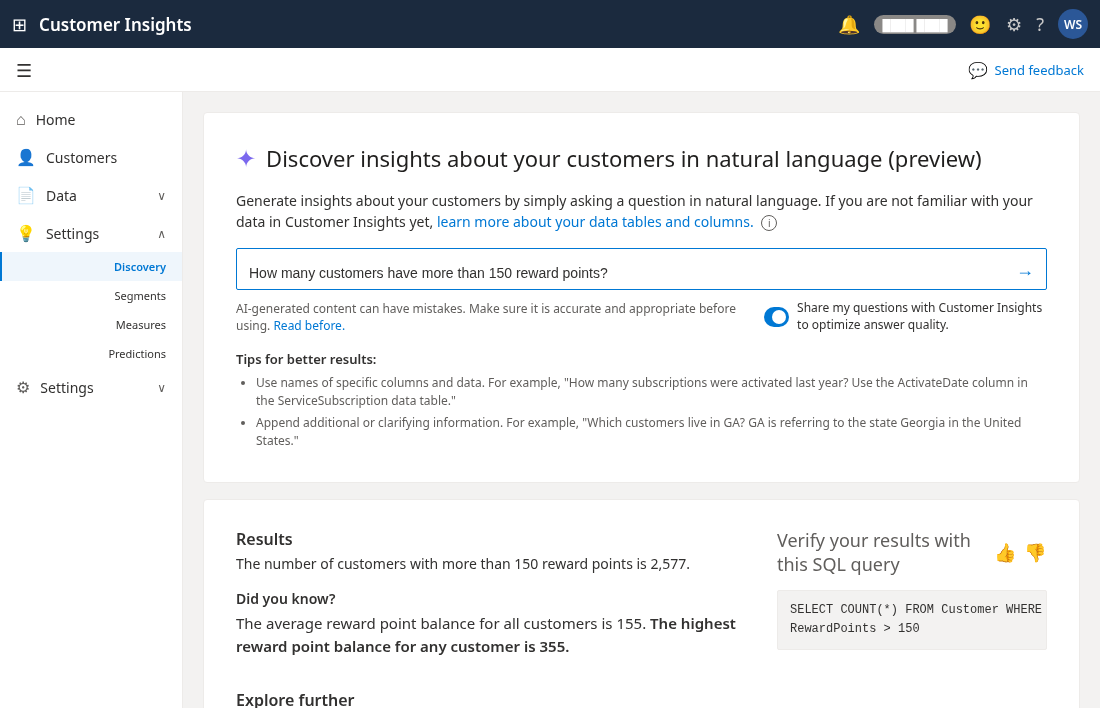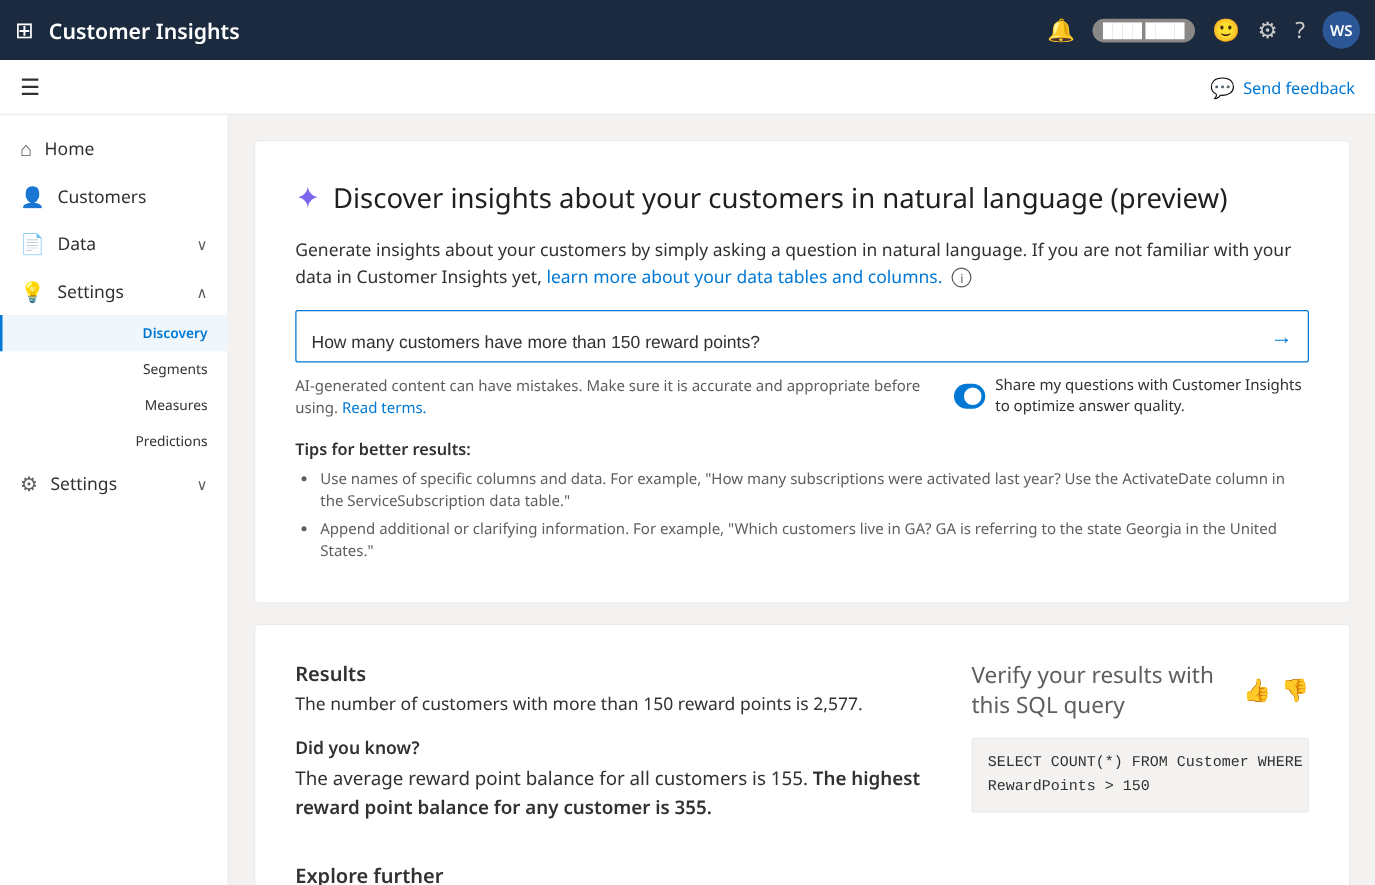--- a/index.html
+++ b/index.html
@@ -283,21 +283,21 @@
       </p>
 
       <div class="search-box">
         <input type="text" class="search-input" value="How many customers have more than 150 reward points?" style="">
         <span class="search-arrow">→</span>
       </div>
 
       <div class="disclaimer-row">
         <div class="disclaimer-text">
           <span>AI-generated content can have mistakes. Make sure it is accurate and appropriate before using.</span>
-          <a href="#">Read terms.</a>
+          <a href="#">Read before.</a>
         </div>
         <div class="share-toggle-row">
           <div class="toggle-switch"></div>
           <span class="share-label">Share my questions with Customer Insights to optimize answer quality.</span>
         </div>
       </div>
 
       <div class="tips-section">
         <div class="tips-title">Tips for better results:</div>
         <ul class="tips-list">

